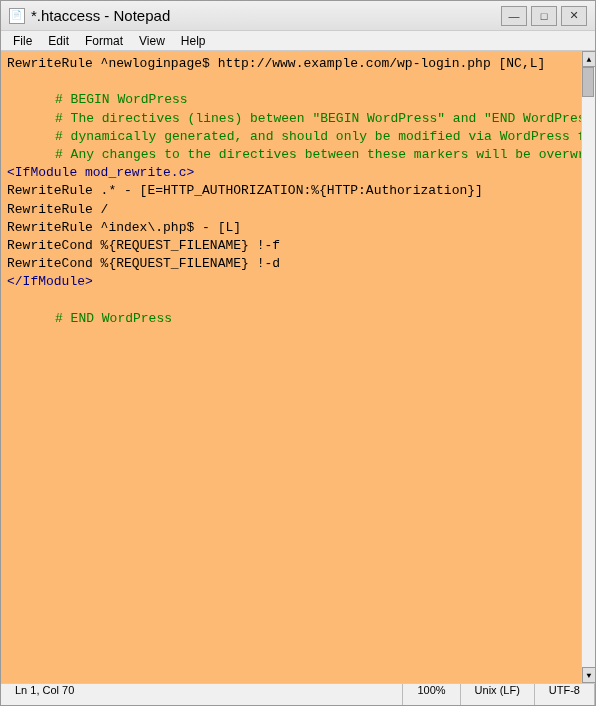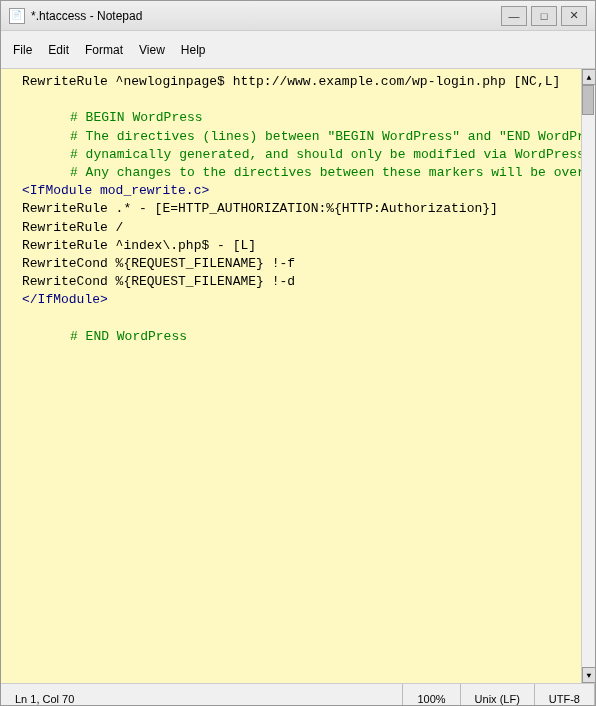--- a/index.html
+++ b/index.html
@@ -49,21 +49,21 @@
       border: 1px solid #999;
       font-size: 9px;
       display: flex;
       align-items: center;
       justify-content: center;
       color: #333;
     }
 
     .title-text {
       font-family: 'Segoe UI', Arial, sans-serif;
-      font-size: 12px;
+      font-size: 15px;
       color: #000;
     }
 
     .title-bar-buttons {
       display: flex;
       gap: 4px;
     }
 
     .title-btn {
       width: 26px;
@@ -74,44 +74,43 @@
       display: flex;
       align-items: center;
       justify-content: center;
       font-family: 'Segoe UI', Arial, sans-serif;
       font-size: 11px;
       color: #333;
     }
 
     .menu-bar {
       background: #f0f0f0;
-      height: 38px;
+      height: 20px;
       display: flex;
       align-items: flex-end;
       padding: 0 4px;
       border-bottom: 1px solid #ccc;
       font-family: 'Segoe UI', Arial, sans-serif;
       font-size: 12px;
     }
 
     .menu-item {
       padding: 2px 8px;
       cursor: pointer;
       height: 100%;
       display: flex;
       align-items: center;
     }
 
     .editor-area {
       flex: 1;
-      background: #fef9c3;
+      background: #fdba74;
       overflow: hidden;
       display: flex;
       position: relative;
-      padding-left: 15px;
     }
 
     .editor-content {
       flex: 1;
       padding: 4px 6px;
       overflow-y: auto;
       overflow-x: auto;
       white-space: pre;
       font-family: 'Courier New', Courier, monospace;
       font-size: 13px;
@@ -164,21 +163,21 @@
       font-family: 'Segoe UI', Arial, sans-serif;
       font-size: 11px;
       color: #000;
     }
 
     .status-section {
       padding: 0 14px;
       border-right: 1px solid #bbb;
       height: 100%;
       display: flex;
-      align-items: flex-end;
+      align-items: flex-start;
     }
 
     .status-section:first-child {
       flex: 1;
     }
 
     .line-comment {
       color: #008000;
       margin-left: 48px;
     }

